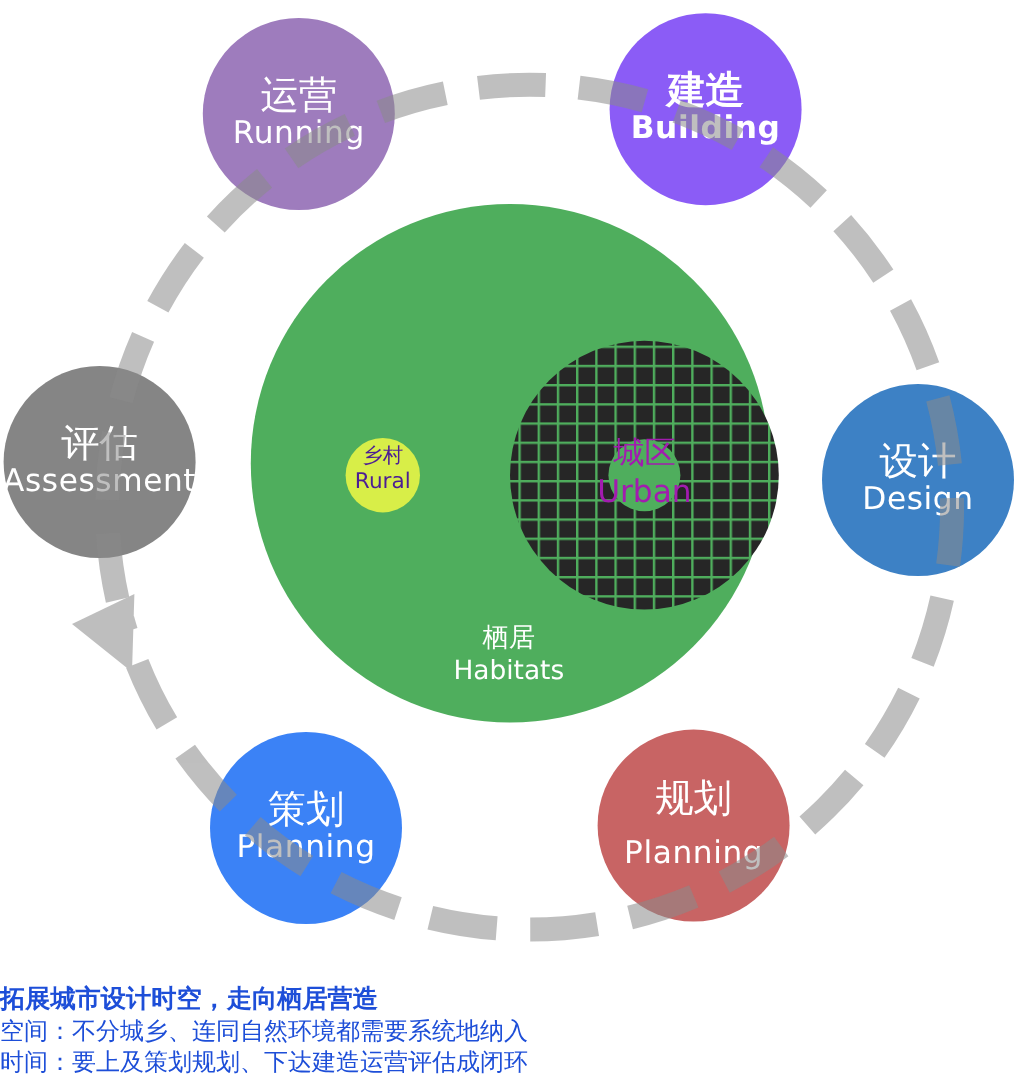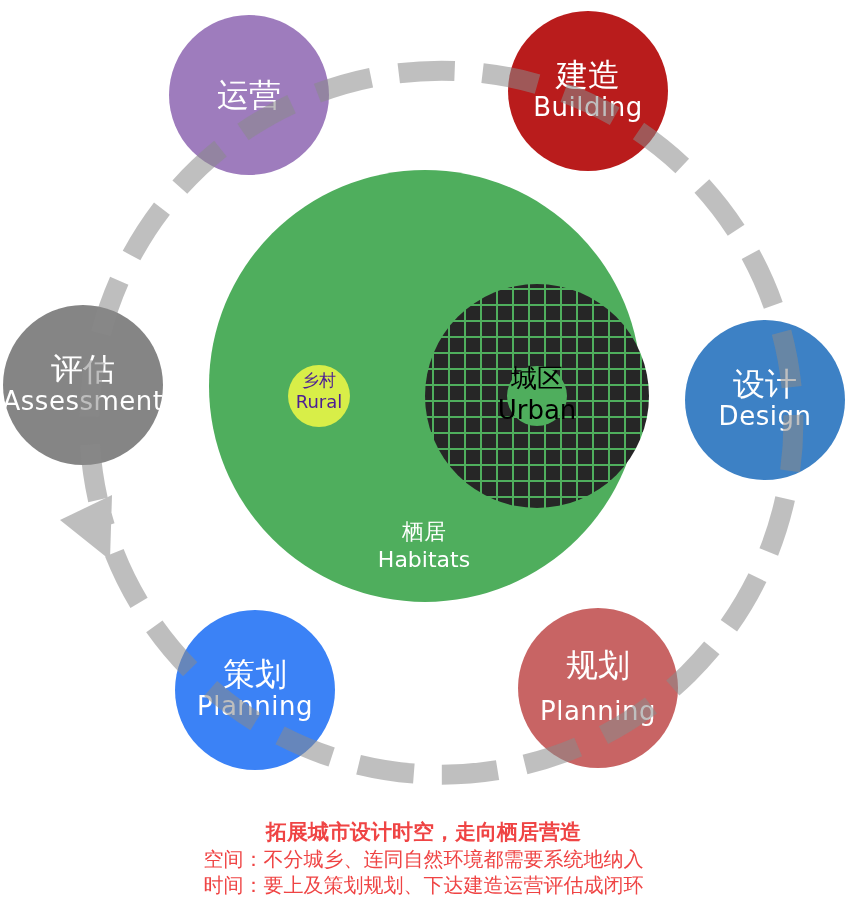--- a/index.html
+++ b/index.html
@@ -4,21 +4,21 @@
   <style>
     html, body { margin: 0; padding: 0; background: #ffffff; }
     body { width: 847px; height: 907px; position: relative; overflow: hidden;
            font-family: "DejaVu Sans", "Liberation Sans", sans-serif; }
     #stage { position: absolute; left: 0; top: 0; width: 847px; height: 907px; }
     .node { position: absolute; border-radius: 50%; display: flex; flex-direction: column;
             align-items: center; justify-content: center; color: #ffffff; text-align: center; }
     .node .zh { font-size: 32px; line-height: 32px; }
     .node .en { font-size: 26px; line-height: 32px; letter-spacing: 0.5px; white-space: nowrap; }
     .label { position: absolute; text-align: center; white-space: nowrap; }
-    .caption { position: absolute; left: 0; width: 847px; text-align: center; color: #ef4444; }
+    .caption { position: absolute; left: 0; width: 847px; color: #1d4ed8; }
     .caption .title { font-size: 21px; font-weight: bold; line-height: 28px; }
     .caption .line { font-size: 20px; line-height: 26px; }
   </style>
 </head>
 <body>
 
 <div id="stage">
 
   <svg width="847" height="907" style="position:absolute;left:0;top:0">
     <defs>
@@ -35,30 +35,31 @@
     <circle cx="425" cy="386" r="216" fill="#4fae5d"></circle>
     <g clip-path="url(#urbanclip)">
       <rect x="420" y="280" width="240" height="240" fill="url(#grid)"></rect>
     </g>
     <circle cx="537" cy="396" r="30" fill="#4fae5d"></circle>
     <circle cx="319" cy="396" r="31" fill="#d8ee48"></circle>
   </svg>
 
   <div class="node" style="left:169px;top:15px;width:160px;height:160px;background:#9e7cbd;">
     <div class="zh">运营</div>
+    <div class="en">Running</div>
   </div>
-  <div class="node" style="left:508px;top:11px;width:160px;height:160px;background:#b91c1c;">
+  <div class="node" style="left:508px;top:11px;width:160px;height:160px;background:#8b5cf6;font-weight:bold;">
     <div class="zh">建造</div>
     <div class="en">Building</div>
   </div>
   <div class="node" style="left:685px;top:320px;width:160px;height:160px;background:#3d81c5;">
     <div class="zh">设计</div>
     <div class="en">Design</div>
   </div>
-  <div class="node" style="left:518px;top:608px;width:160px;height:160px;background:#c86464;gap:14px;">
+  <div class="node" style="left:498px;top:608px;width:160px;height:160px;background:#c86464;gap:14px;">
     <div class="zh">规划</div>
     <div class="en">Planning</div>
   </div>
   <div class="node" style="left:175px;top:610px;width:160px;height:160px;background:#3b82f6;">
     <div class="zh">策划</div>
     <div class="en">Planning</div>
   </div>
   <div class="node" style="left:3px;top:305px;width:160px;height:160px;background:#858585;">
     <div class="zh">评估</div>
     <div class="en">Assessment</div>
@@ -69,21 +70,21 @@
       <path d="M 98 500 A 352 352 0 1 1 102 516" fill="none" stroke="#8a8a8a" stroke-width="20" stroke-dasharray="56 28" transform="rotate(0)"></path>
       <path d="M 60 520 L 112 495 L 110 560 Z" fill="#8a8a8a"></path>
     </g>
   </svg>
 
   <div class="label" style="left:279px;top:370px;width:80px;color:#4c1d95;">
     <div style="font-size:17px;line-height:21px;">乡村</div>
     <div style="font-size:18px;line-height:22px;">Rural</div>
   </div>
 
-  <div class="label" style="left:477px;top:362px;width:120px;color:#000000;">
+  <div class="label" style="left:477px;top:362px;width:120px;color:#a21caf;">
     <div style="font-size:26px;line-height:32px;">城区</div>
     <div style="font-size:26px;line-height:32px;">Urban</div>
   </div>
 
   <div class="label" style="left:354px;top:486px;width:140px;color:#ffffff;">
     <div style="font-size:22px;line-height:28px;margin-top:32px;">栖居</div>
     <div style="font-size:22px;line-height:28px;">Habitats</div>
   </div>
 
   <div class="caption" style="top:818px;">

